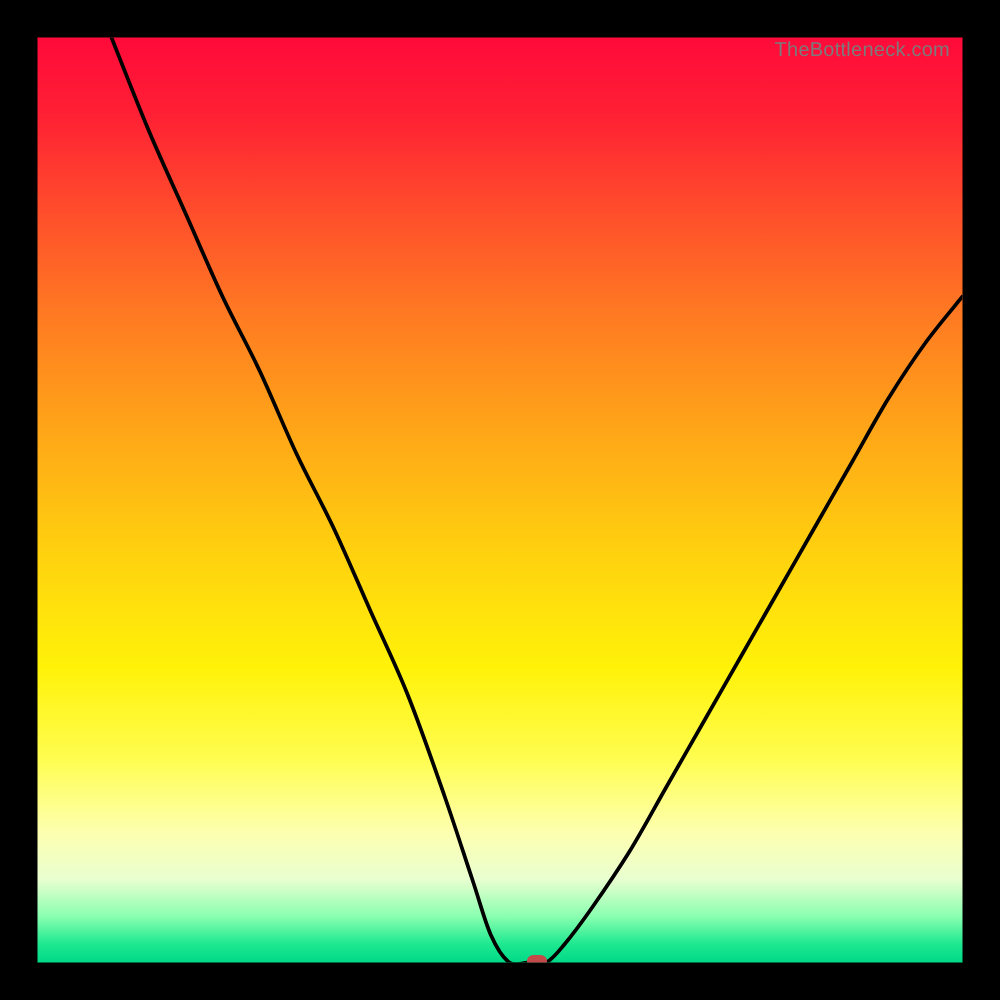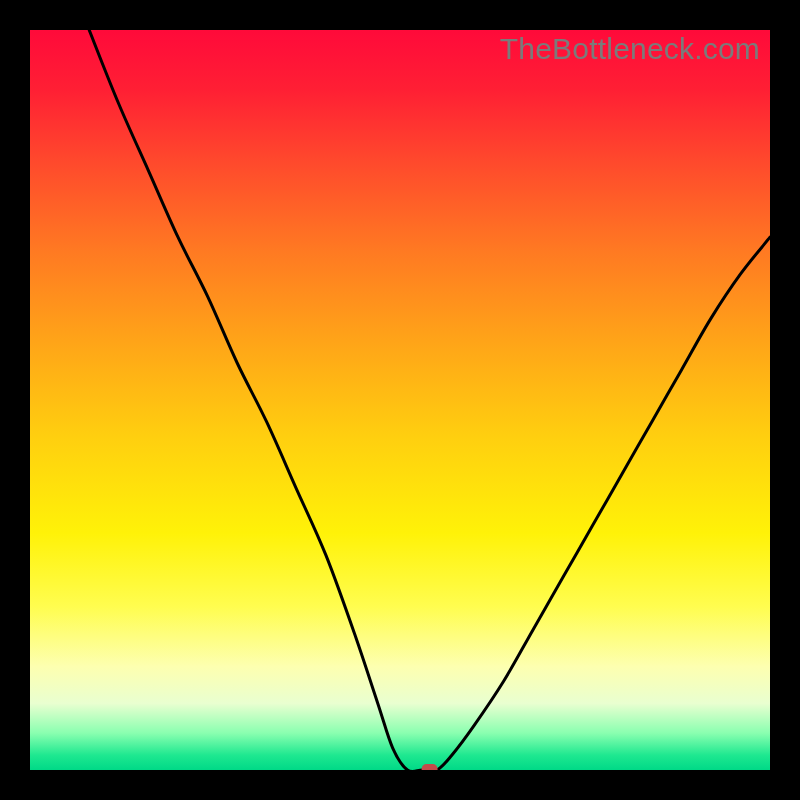--- a/index.html
+++ b/index.html
@@ -29,21 +29,21 @@
       #e9ffd0 91%,
       #8affb0 95%,
       #1ee890 98%,
       #00d987 100%);
   }
   .watermark {
     position: absolute;
     top: 2px;
     right: 10px;
     font-family: Arial, Helvetica, sans-serif;
-    font-size: 30px;
+    font-size: 16px;
     color: #7b7b7b;
     letter-spacing: 0.2px;
   }
   .curve-svg {
     position: absolute;
     left: 0; top: 0;
     width: 740px;
     height: 740px;
   }
   .curve-path {

